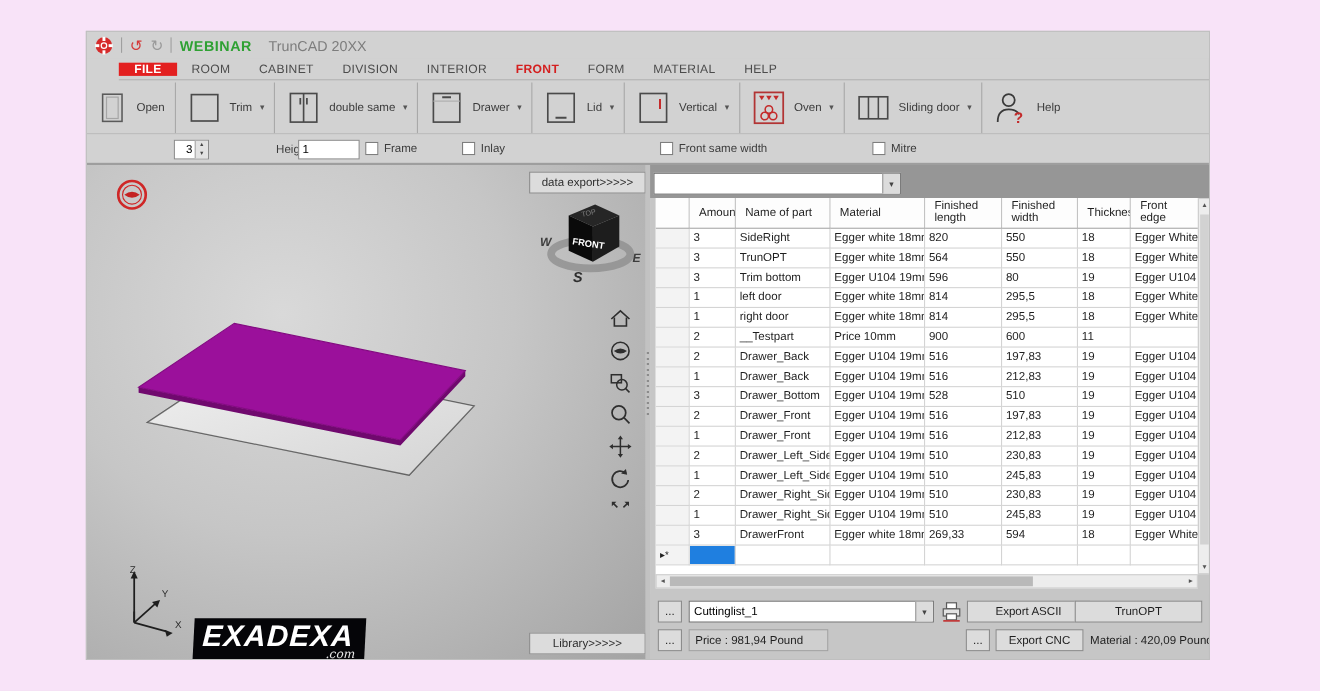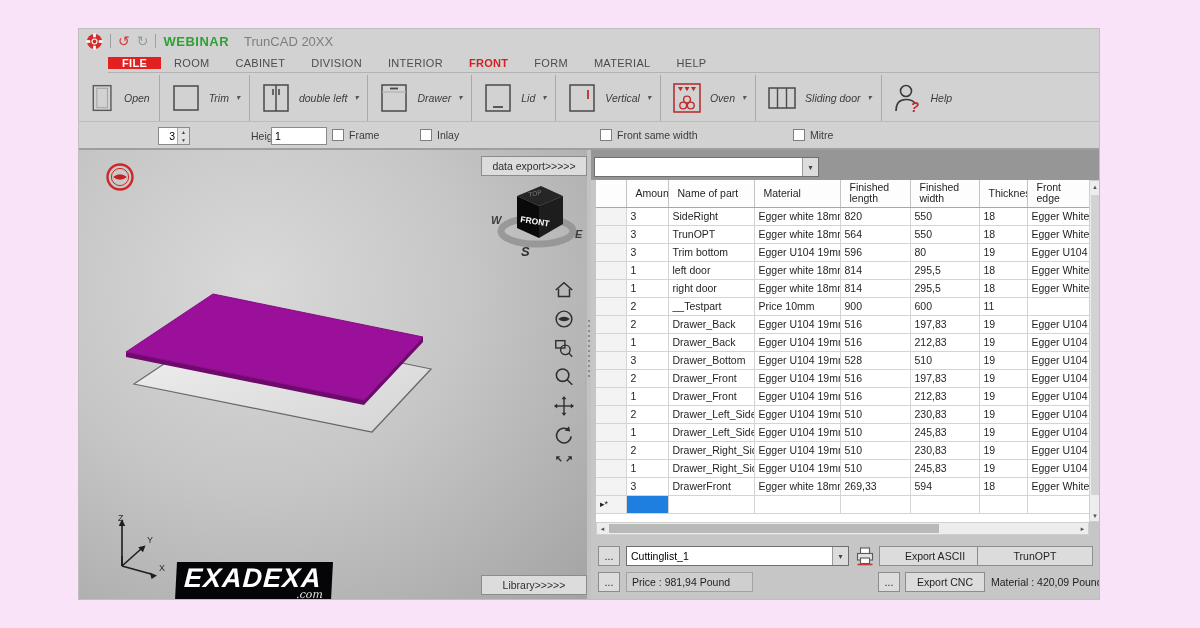--- a/index.html
+++ b/index.html
@@ -20,21 +20,21 @@
 
   
   .menubar { position:absolute; left:0; top:24px; width:100%; height:20px;
              display:flex; align-items:center; border-bottom:1px solid #b3b3b3;margin-left:29px; }
   .menuitem { display:flex; align-items:center; padding:0 13px; font-size:11px; color:#4c4c4c; letter-spacing:.3px; }
   .menuitem.file { background:#e32020; color:#fff; font-weight:bold; padding:0 14px; }
   .menuitem.front { color:#d42020; font-weight:bold; }
 
   
   .toolbar { position:absolute; left:0; top:45px; width:100%; height:48px;
-             display:flex; align-items:center; border-bottom:1px solid #bcbcbc;font-style:italic; }
+             display:flex; align-items:center; border-bottom:1px solid #bcbcbc; }
   .tbgroup { display:flex; align-items:center; gap:6px; padding:0 9px; height:100%; }
   .tbsep { width:1px; height:46px; background:#a9a9a9; }
   .tblabel { font-size:10.5px; color:#3c3c3c; white-space:nowrap; }
   .dd { font-size:8px; color:#555; margin-left:1px; }
   .tbicon { flex:none; }
 
   
   .optionsrow { position:absolute; left:0; top:94px; width:100%; height:27px;
                 border-bottom:2px solid #9e9e9e; background:#d2d2d2; }
   .spinner { position:absolute; left:79px; top:4px; width:32px; height:18px; display:flex;
@@ -176,21 +176,21 @@
       </div>
       <div class="tbsep"></div>
 
       <div class="tbgroup">
         <svg class="tbicon" width="34" height="34" viewBox="0 0 34 34">
           <rect x="5" y="4" width="24" height="26" fill="none" stroke="#4a4a4a" stroke-width="1.5"></rect>
           <line x1="17" y1="4" x2="17" y2="30" stroke="#4a4a4a" stroke-width="1.5"></line>
           <line x1="14" y1="8" x2="14" y2="14" stroke="#4a4a4a" stroke-width="1.6"></line>
           <line x1="20" y1="8" x2="20" y2="14" stroke="#4a4a4a" stroke-width="1.6"></line>
         </svg>
-        <span class="tblabel">double left</span>
+        <span class="tblabel">double same</span>
         <span class="dd">▾</span>
       </div>
       <div class="tbsep"></div>
 
       <div class="tbgroup">
         <svg class="tbicon" width="34" height="34" viewBox="0 0 34 34">
           <rect x="5" y="4" width="24" height="26" fill="none" stroke="#4a4a4a" stroke-width="1.5"></rect>
           <line x1="5" y1="11" x2="29" y2="11" stroke="#b0b0b0" stroke-width="1.2"></line>
           <line x1="13" y1="7.5" x2="21" y2="7.5" stroke="#4a4a4a" stroke-width="1.8"></line>
         </svg>

